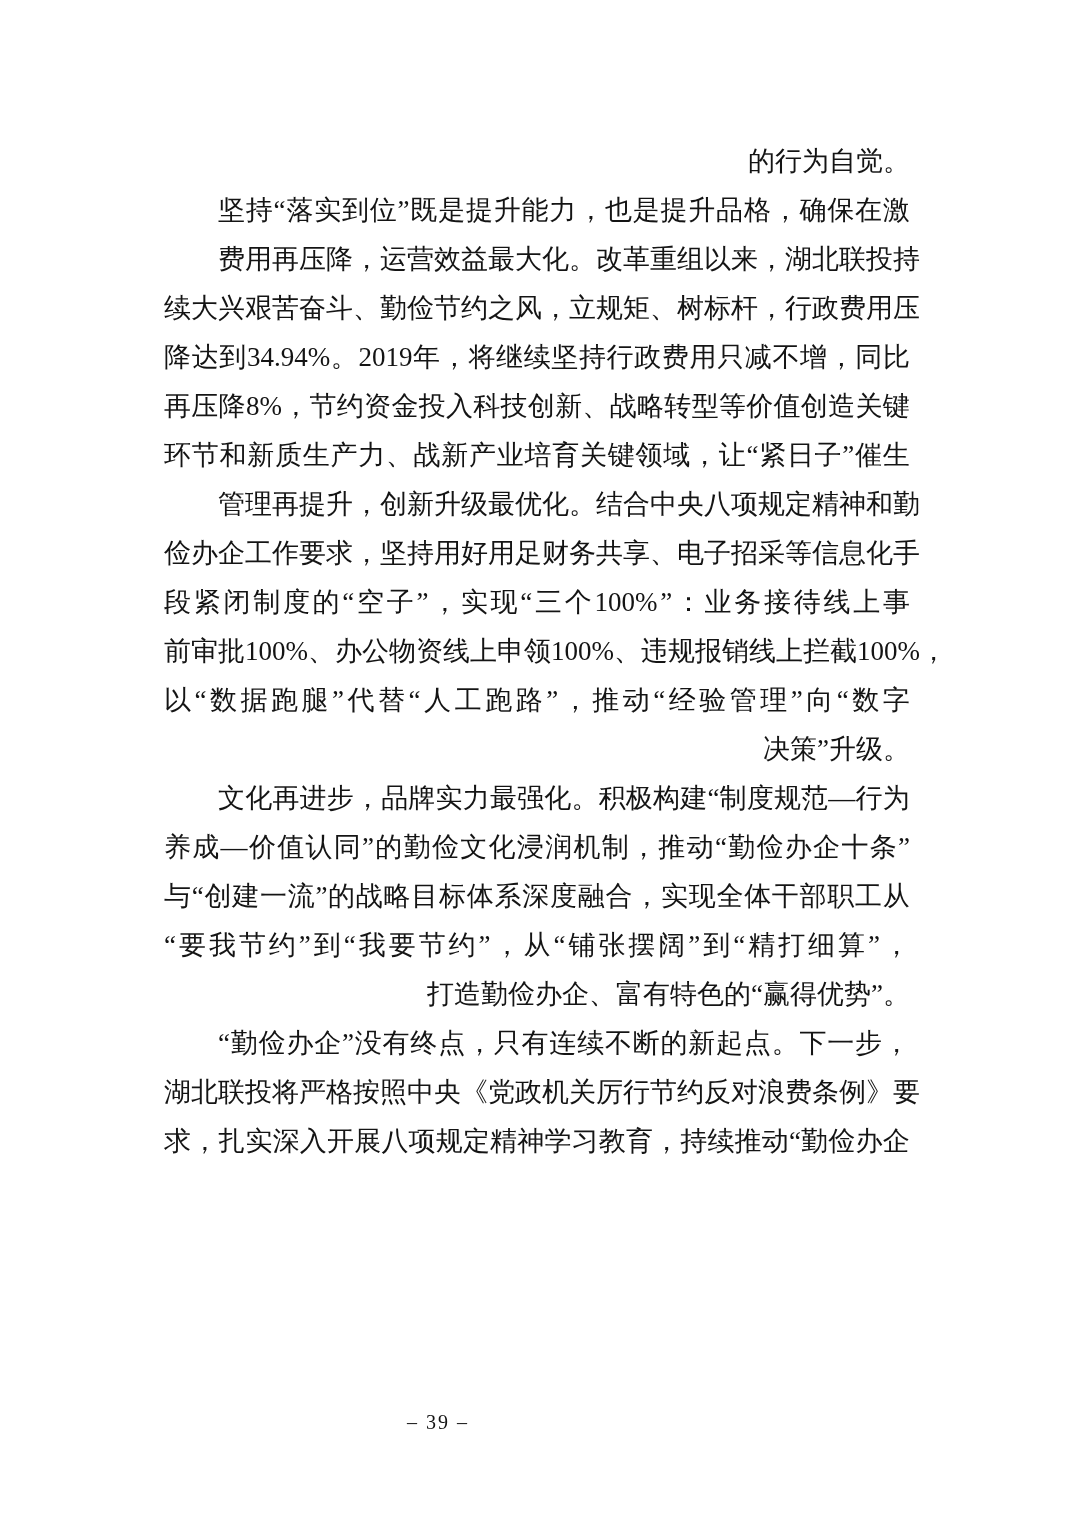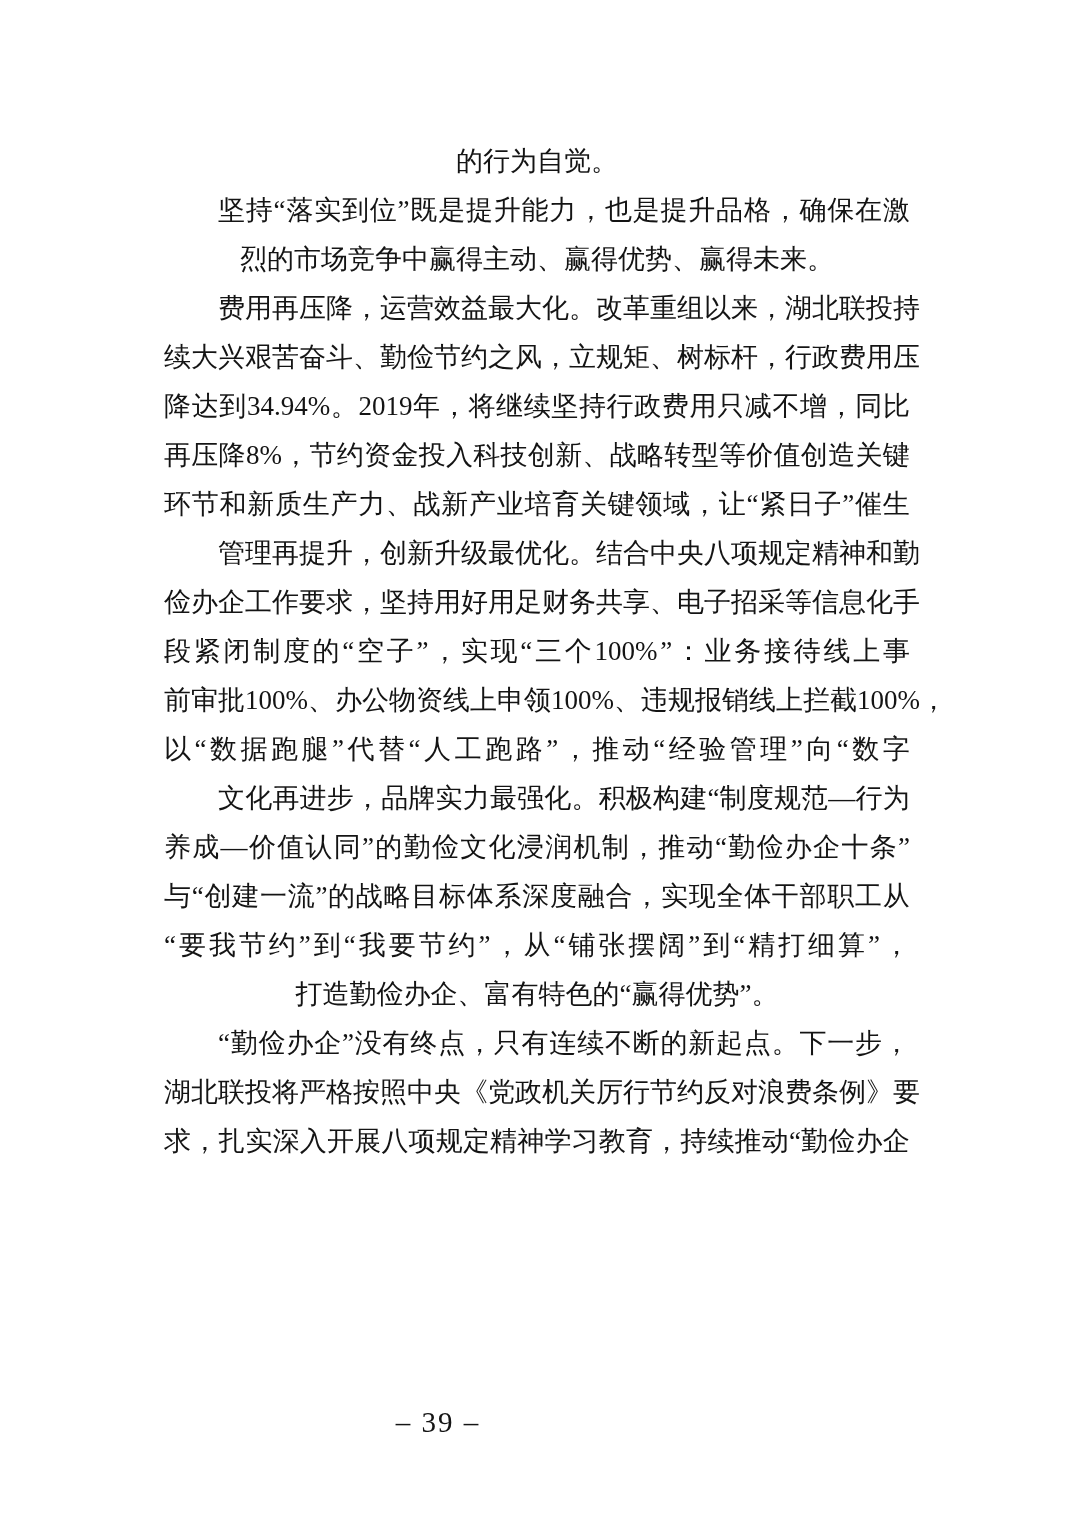--- a/index.html
+++ b/index.html
@@ -25,32 +25,32 @@
   .line {
     display: flex;
     width: 746px;
     height: 49px;
     line-height: 49px;
     font-size: 27px;
     box-sizing: border-box;
     overflow: visible;
   }
   .line.justify { justify-content: space-between; }
-  .line.left    { justify-content: center; }
+  .line.left    { justify-content: flex-end; }
   .line.indent  { padding-left: 54px; }
   .line span { white-space: pre; }
   .page-footer {
     position: absolute;
     left: 0;
     top: 1398px;
     width: 876px;
     height: 49px;
     line-height: 49px;
     text-align: center;
-    font-size: 29px;
+    font-size: 20px;
     letter-spacing: 2px;
   }
 </style>
 </head>
 <body>
 
 <div class="page">
   <div class="doc-body">
       <div class="line left">
         <span>的行为自觉。</span>
@@ -75,23 +75,20 @@
         <span>是</span>
         <span>提</span>
         <span>升</span>
         <span>品</span>
         <span>格</span>
         <span>，</span>
         <span>确</span>
         <span>保</span>
         <span>在</span>
         <span>激</span>
-      </div>
-      <div class="line left">
-        <span>烈的市场竞争中赢得主动、赢得优势、赢得未来。</span>
       </div>
       <div class="line justify indent">
         <span>费</span>
         <span>用</span>
         <span>再</span>
         <span>压</span>
         <span>降</span>
         <span>，</span>
         <span>运</span>
         <span>营</span>
@@ -364,20 +361,23 @@
         <span>“</span>
         <span>经</span>
         <span>验</span>
         <span>管</span>
         <span>理</span>
         <span>”</span>
         <span>向</span>
         <span>“</span>
         <span>数</span>
         <span>字</span>
+      </div>
+      <div class="line left">
+        <span>决策”升级。</span>
       </div>
       <div class="line justify indent">
         <span>文</span>
         <span>化</span>
         <span>再</span>
         <span>进</span>
         <span>步</span>
         <span>，</span>
         <span>品</span>
         <span>牌</span>

